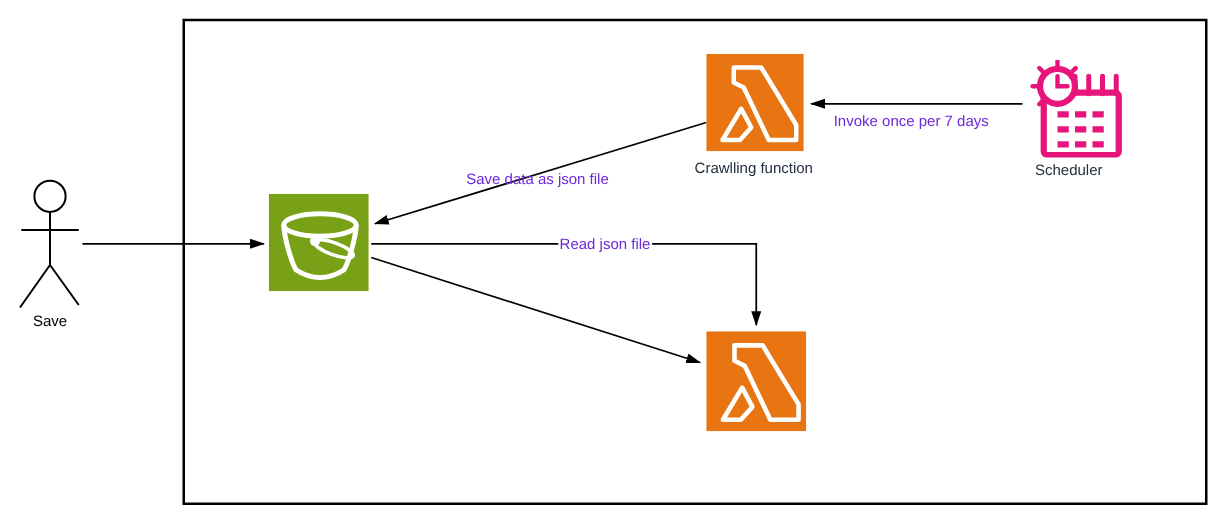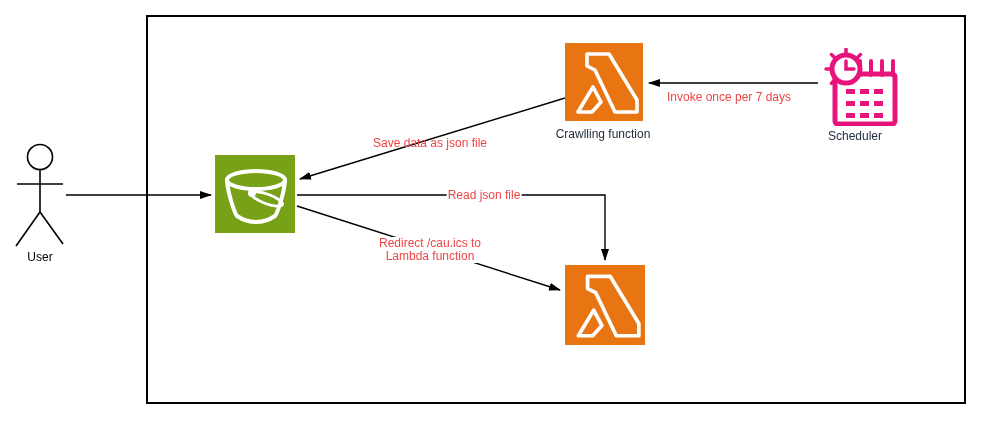--- a/index.html
+++ b/index.html
@@ -14,21 +14,21 @@
   svg.overlay{position:absolute;left:0;top:0;pointer-events:none;}
   .icon{position:absolute;}
   .icon svg{display:block;}
   .node-label{
     position:absolute;transform:translateX(-50%);
     font-size:12px;line-height:14px;color:#232F3E;text-align:left;white-space:nowrap;
   }
   .user-label{color:#000;}
   .edge-label{
     position:absolute;transform:translateX(-50%);
-    font-size:12px;line-height:13px;color:#ef4444;text-align:center;white-space:nowrap;
+    font-size:12px;line-height:13px;color:#6d28d9;text-align:center;white-space:nowrap;
     background:#fff;padding:0 1px;
   }
 </style>
 </head>
 <body>
 
 <div class="canvas">
 
   <div class="boundary"></div>
 
@@ -103,32 +103,28 @@
   <div class="icon" style="left:565px;top:265px;">
     <svg width="80" height="80" viewBox="0 0 78 78">
       <rect width="78" height="78" fill="#E87511"></rect>
       <g stroke="#fff" stroke-width="3.6" fill="none" stroke-linejoin="round">
         <path d="M22 11 L44 11 L72 57 L72 69 L50 69 L30 27 L22 23 Z"></path>
         <path d="M13 69 L28 44 L36 59 L27 69 Z"></path>
       </g>
     </svg>
   </div>
 
-  <div class="node-label user-label" style="left:40px;top:250px;">User</div>
+  <div class="node-label user-label" style="left:40px;top:250px;">Save</div>
 
 
   <div class="node-label" style="left:603px;top:127px;">Crawlling function</div>
 
   <div class="node-label" style="left:855px;top:129px;">Scheduler</div>
 
 
   <div class="edge-label" style="left:729px;top:91px;background:transparent;">Invoke once per 7 days</div>
 
   <div class="edge-label" style="left:430px;top:137px;background:transparent;">Save data as json file</div>
 
   <div class="edge-label" style="left:484px;top:189px;">Read json file</div>
 
-  <div class="edge-label" style="left:430px;top:237px;">
-    <div>Redirect /cau.ics to</div>
-    <div>Lambda function</div>
-  </div>
 
 </div>
 
 </body></html>

